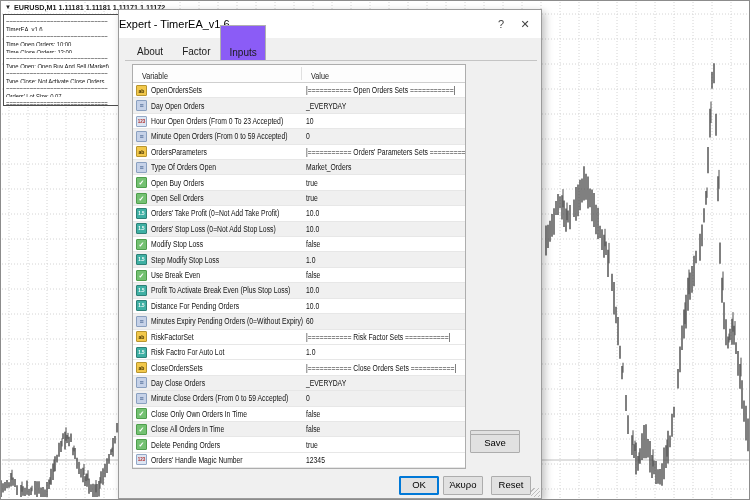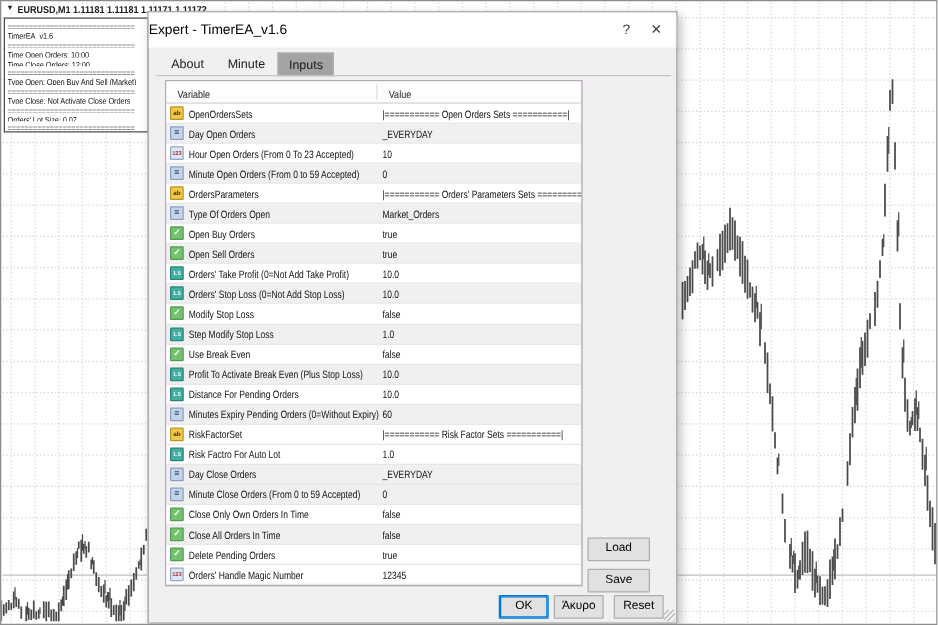--- a/index.html
+++ b/index.html
@@ -20,46 +20,46 @@
   
   .dialog{position:absolute;left:117px;top:8px;width:424px;height:490px;background:#f0f0f0;border:1px solid #9b9b9b;box-shadow:3px 3px 8px rgba(0,0,0,0.25);}
   .titlebar{position:absolute;left:0;top:0;width:100%;height:28px;background:#ffffff;}
   .title-text{position:absolute;left:0;top:8px;font-size:11px;color:#000;white-space:nowrap;}
   .tb-btn{position:absolute;top:7px;width:16px;height:15px;text-align:center;font-size:11px;color:#444;cursor:default;line-height:15px;}
   .tb-help{right:32px;}
   .tb-close{right:8px;}
 
   .tabstrip{position:absolute;left:9px;top:31px;height:19px;display:flex;align-items:flex-end;text-align:center;}
   .tab{padding:3px 8px 3px 8px;font-size:10px;color:#1a1a1a;border:1px solid transparent;border-bottom:none;margin-right:1px;}
-  .tab.active{background:#a3a3a3;border-color:#b0b0b0;position:relative;top:1px;padding-top:4px;}
+  .tab.active{background:#8b5cf6;border-color:#b0b0b0;position:relative;top:1px;padding-top:21px;}
   .tabline{position:absolute;left:6px;top:50px;width:412px;height:1px;background:#c4c4c4;}
 
   
-  .ptable{position:absolute;left:13px;top:54px;width:334px;height:405px;background:#f0abfc;border:1px solid #adadad;display:flex;flex-direction:column;}
+  .ptable{position:absolute;left:13px;top:54px;width:334px;height:405px;background:#0c4a6e;border:1px solid #adadad;display:flex;flex-direction:column;}
   .thead{height:18px;display:flex;align-items:center;border-bottom:1px solid #cfcfcf;background:#fdfdfd;position:relative;flex:none;}
   .h-var{width:168px;padding-left:9px;}
   .h-val{padding-left:6px;}
   .thead .htxt{display:inline-block;font-size:8.5px;color:#222;transform:scaleX(0.85);transform-origin:0 50%;white-space:nowrap;}
   .hdiv{position:absolute;left:168px;top:2px;bottom:2px;width:1px;background:#e0e0e0;}
   .tbody{flex:1;display:flex;flex-direction:column;}
   .row{flex:1;position:relative;display:flex;align-items:center;border-bottom:1px solid #e7e7e7;background:#ffffff;overflow:hidden;}
   .row.alt{background:#f0f0f0;}
   .ticon{flex:none;width:11px;height:11px;margin:0 4px 0 3px;border-radius:1px;font-size:5px;line-height:10px;text-align:center;font-weight:700;overflow:hidden;}
   .t-string{background:#f2c84b;border:1px solid #b8952f;color:#403000;}
   .t-int{background:#dde6f3;border:1px solid #92a7c6;color:#b03030;font-size:4.5px;}
   .t-enum{background:#c6d2e8;border:1px solid #8aa0c0;color:#2f4f7f;font-size:7px;line-height:9px;}
   .t-double{background:#3fb0a4;border:1px solid #2d8077;color:#ffffff;font-size:4.5px;}
   .t-bool{background:#74c172;border:1px solid #4e9e4c;color:#ffffff;font-size:7px;line-height:10px;}
   .cell-var{display:inline-block;font-size:8.5px;color:#111;transform:scaleX(0.8);transform-origin:0 50%;white-space:nowrap;}
   .cell-val{position:absolute;left:173px;top:50%;display:inline-block;font-size:8.5px;color:#111;transform:translateY(-50%) scaleX(0.8);transform-origin:0 50%;white-space:nowrap;}
 
   
   .btn{position:absolute;height:19px;background:#e1e1e1;border:1px solid #adadad;font-size:9.5px;color:#000;text-align:center;line-height:15px;border-radius:1px;}
   .btn-load{left:351px;top:420px;width:50px;}
-  .btn-save{left:351px;top:445px;width:50px;}
+  .btn-save{left:351px;top:424px;width:50px;}
   .btn-ok{left:280px;top:466px;width:40px;border:1px solid #0078d7;box-shadow:inset 0 0 0 1px #0078d7;}
   .btn-cancel{left:324px;top:466px;width:40px;}
   .btn-reset{left:372px;top:466px;width:40px;}
   .grip{position:absolute;right:1px;bottom:1px;width:9px;height:9px;background:
     repeating-linear-gradient(135deg,transparent 0 2px,#bdbdbd 2px 3px);}
 </style>
 </head>
 <body>
 
 <div class="screen">
@@ -338,21 +338,21 @@
 
   <div class="dialog">
     <div class="titlebar">
       <span class="title-text">Expert - TimerEA_v1.6</span>
       <span class="tb-btn tb-help">?</span>
       <span class="tb-btn tb-close">✕</span>
     </div>
 
     <div class="tabstrip">
       <span class="tab">About</span>
-      <span class="tab">Minute</span>
+      <span class="tab">Factor</span>
       <span class="tab active">Inputs</span>
     </div>
     <div class="tabline"></div>
 
     <div class="ptable">
       <div class="thead">
         <span class="h-var"><span class="htxt">Variable</span></span>
         <span class="hdiv"></span>
         <span class="h-val" style="margin-left:4px;"><span class="htxt">Value</span></span>
       </div>
@@ -439,20 +439,25 @@
           </div>
           <div class="row">
             <span class="ticon t-string">ab</span>
             <span class="cell-var">RiskFactorSet</span>
             <span class="cell-val">|=========== Risk Factor Sets ===========|</span>
           </div>
           <div class="row">
             <span class="ticon t-double">1.5</span>
             <span class="cell-var">Risk Factro For Auto Lot</span>
             <span class="cell-val">1.0</span>
+          </div>
+          <div class="row">
+            <span class="ticon t-string">ab</span>
+            <span class="cell-var">CloseOrdersSets</span>
+            <span class="cell-val">|=========== Close Orders Sets ===========|</span>
           </div>
           <div class="row alt">
             <span class="ticon t-enum">≡</span>
             <span class="cell-var">Day Close Orders</span>
             <span class="cell-val">_EVERYDAY</span>
           </div>
           <div class="row alt">
             <span class="ticon t-enum">≡</span>
             <span class="cell-var">Minute Close Orders (From 0 to 59 Accepted)</span>
             <span class="cell-val">0</span>

